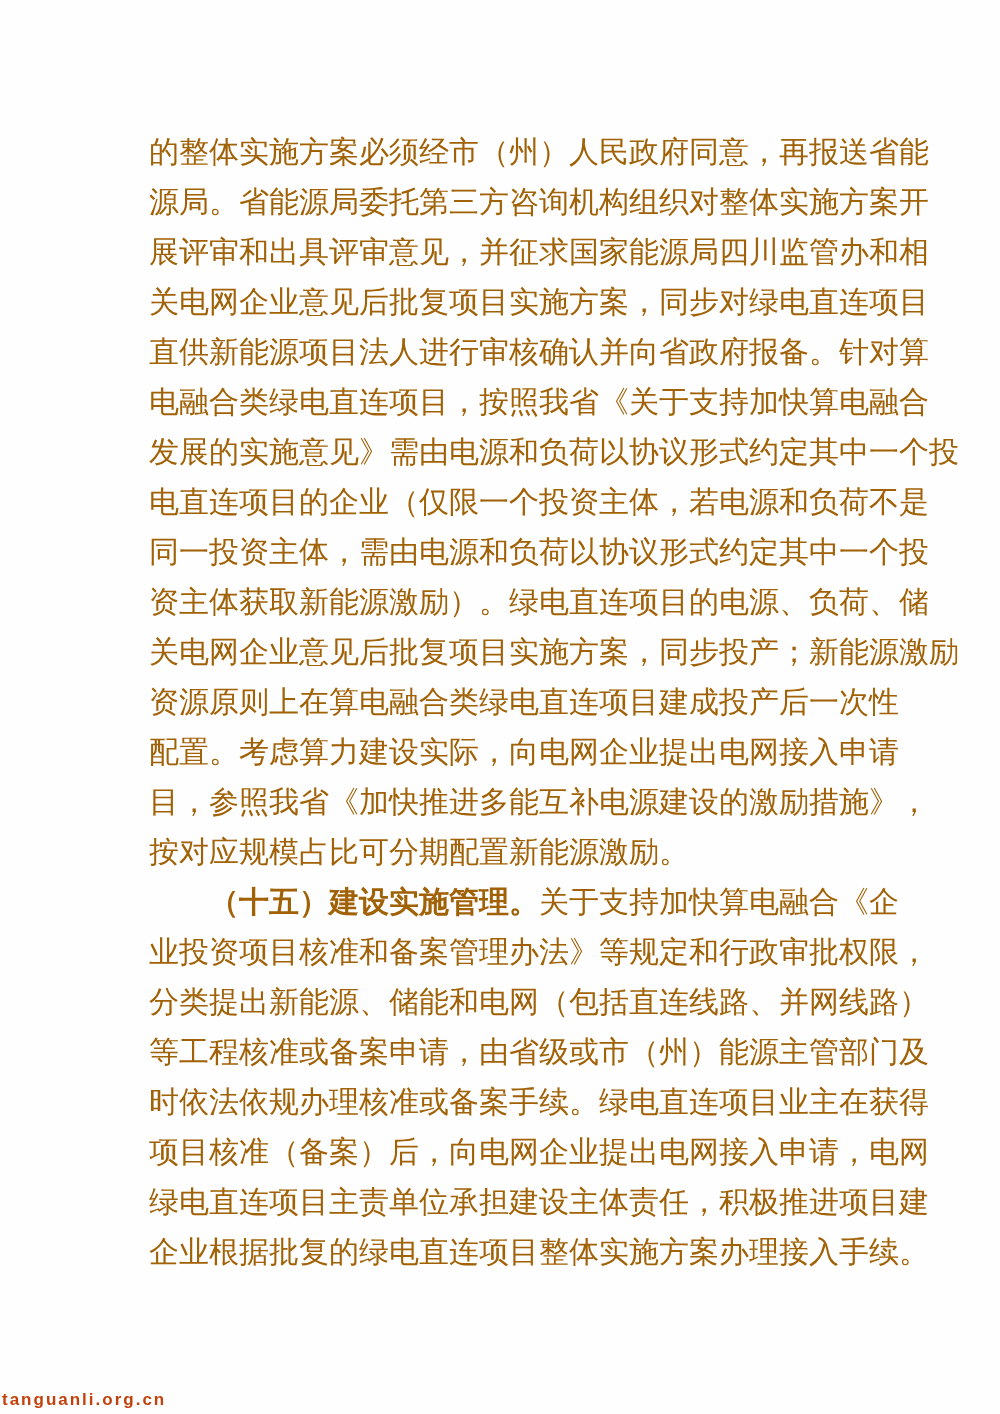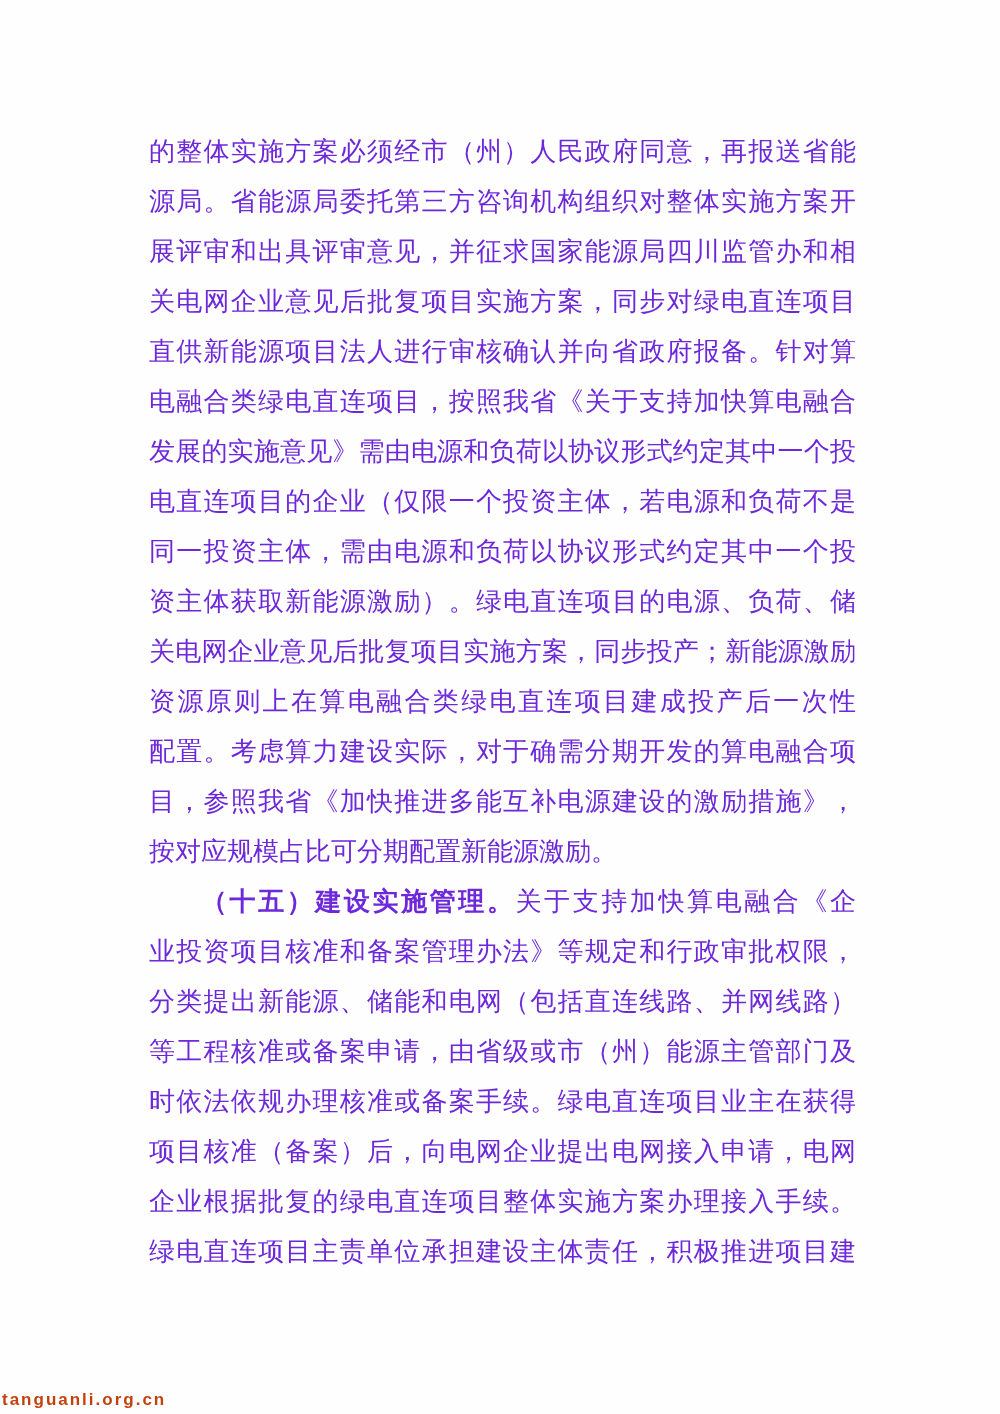--- a/index.html
+++ b/index.html
@@ -19,22 +19,22 @@
     left: 0; top: 0;
     width: 1000px;
     height: 1414px;
     background: #fefefe;
   }
   .text-block {
     position: absolute;
     left: 149px;
     top: 127px;
     width: 707px;
-    color: #6d28d9;
-    font-size: 26px;
+    color: #a16207;
+    font-size: 30px;
     font-weight: 400;
   }
   .line {
     height: 50px;
     line-height: 50px;
     text-align: justify;
     text-align-last: justify;
     white-space: nowrap;
   }
   .line.flush-left {
@@ -72,32 +72,32 @@
     <div class="line">展评审和出具评审意见，并征求国家能源局四川监管办和相</div>
     <div class="line">关电网企业意见后批复项目实施方案，同步对绿电直连项目</div>
     <div class="line">直供新能源项目法人进行审核确认并向省政府报备。针对算</div>
     <div class="line">电融合类绿电直连项目，按照我省《关于支持加快算电融合</div>
     <div class="line">发展的实施意见》需由电源和负荷以协议形式约定其中一个投</div>
     <div class="line">电直连项目的企业（仅限一个投资主体，若电源和负荷不是</div>
     <div class="line">同一投资主体，需由电源和负荷以协议形式约定其中一个投</div>
     <div class="line">资主体获取新能源激励）。绿电直连项目的电源、负荷、储</div>
     <div class="line">关电网企业意见后批复项目实施方案，同步投产；新能源激励</div>
     <div class="line">资源原则上在算电融合类绿电直连项目建成投产后一次性</div>
-    <div class="line">配置。考虑算力建设实际，对于确需分期开发的算电融合项</div>
+    <div class="line">配置。考虑算力建设实际，向电网企业提出电网接入申请</div>
     <div class="line">目，参照我省《加快推进多能互补电源建设的激励措施》，</div>
     <div class="line flush-left">按对应规模占比可分期配置新能源激励。</div>
 
     <div class="line indent-2">
       <span class="bold-run">（十五）建设实施管理。</span><span>关于支持加快算电融合《企</span>
     </div>
     <div class="line">业投资项目核准和备案管理办法》等规定和行政审批权限，</div>
     <div class="line">分类提出新能源、储能和电网（包括直连线路、并网线路）</div>
     <div class="line">等工程核准或备案申请，由省级或市（州）能源主管部门及</div>
     <div class="line">时依法依规办理核准或备案手续。绿电直连项目业主在获得</div>
     <div class="line">项目核准（备案）后，向电网企业提出电网接入申请，电网</div>
+    <div class="line">绿电直连项目主责单位承担建设主体责任，积极推进项目建</div>
     <div class="line">企业根据批复的绿电直连项目整体实施方案办理接入手续。</div>
-    <div class="line">绿电直连项目主责单位承担建设主体责任，积极推进项目建</div>
 
   </div>
 
   <div class="watermark">tanguanli.org.cn</div>
 
 </div>
 
 </body></html>

